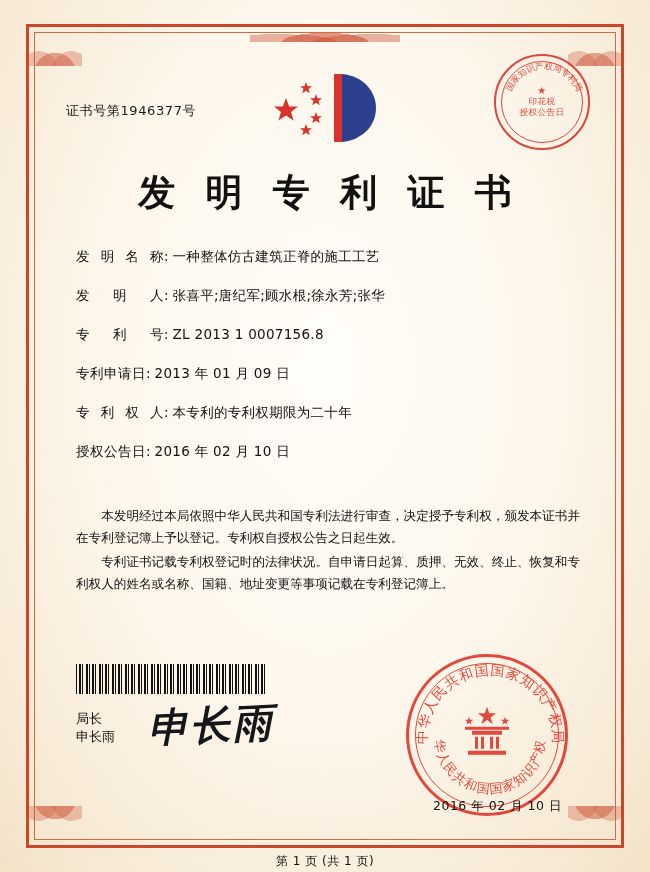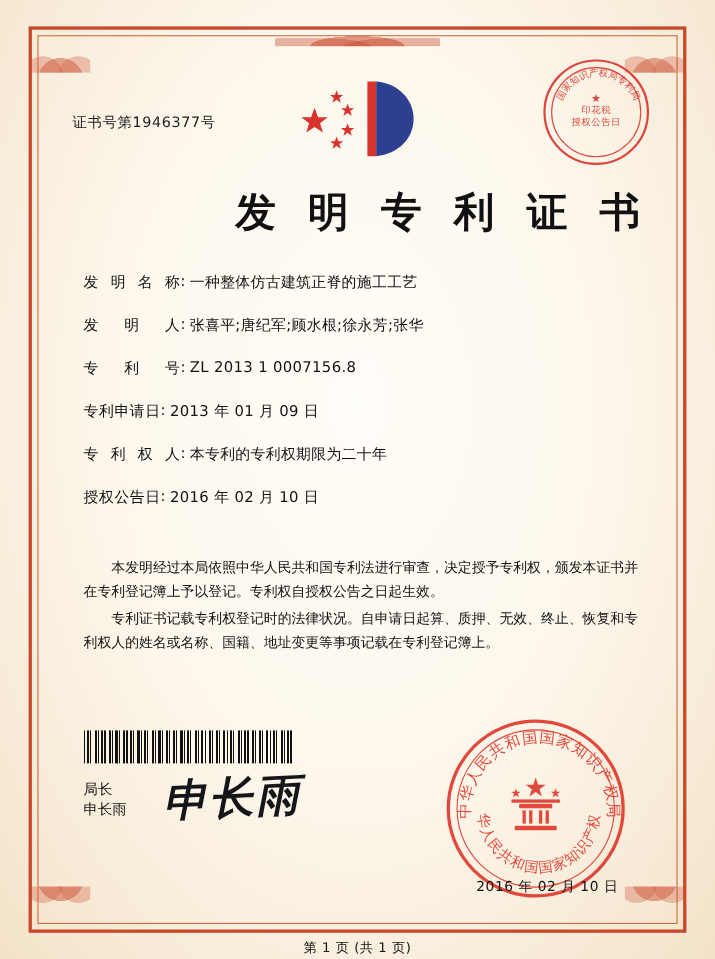--- a/index.html
+++ b/index.html
@@ -146,22 +146,22 @@
     font-size: 10px;
     line-height: 10px;
   }
 
   
   .main-title {
     position: absolute;
     left: 0;
     right: 0;
     top: 118px;
-    text-align: right;
-    font-family: Liberation Serif, serif;
+    text-align: center;
+    font-family: Liberation Sans, sans-serif;
     font-size: 37px;
     font-weight: bold;
     color: #111;
     letter-spacing: 10px;
     text-indent: 10px;
   }
 
   
   .fields {
     position: absolute;

